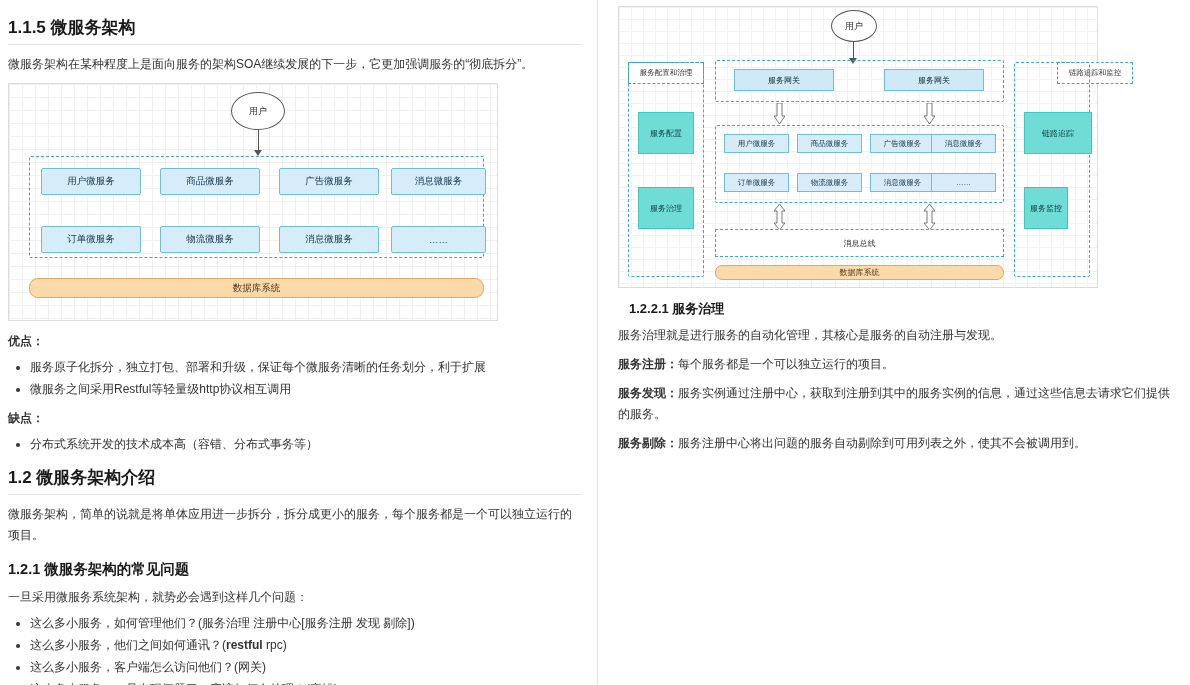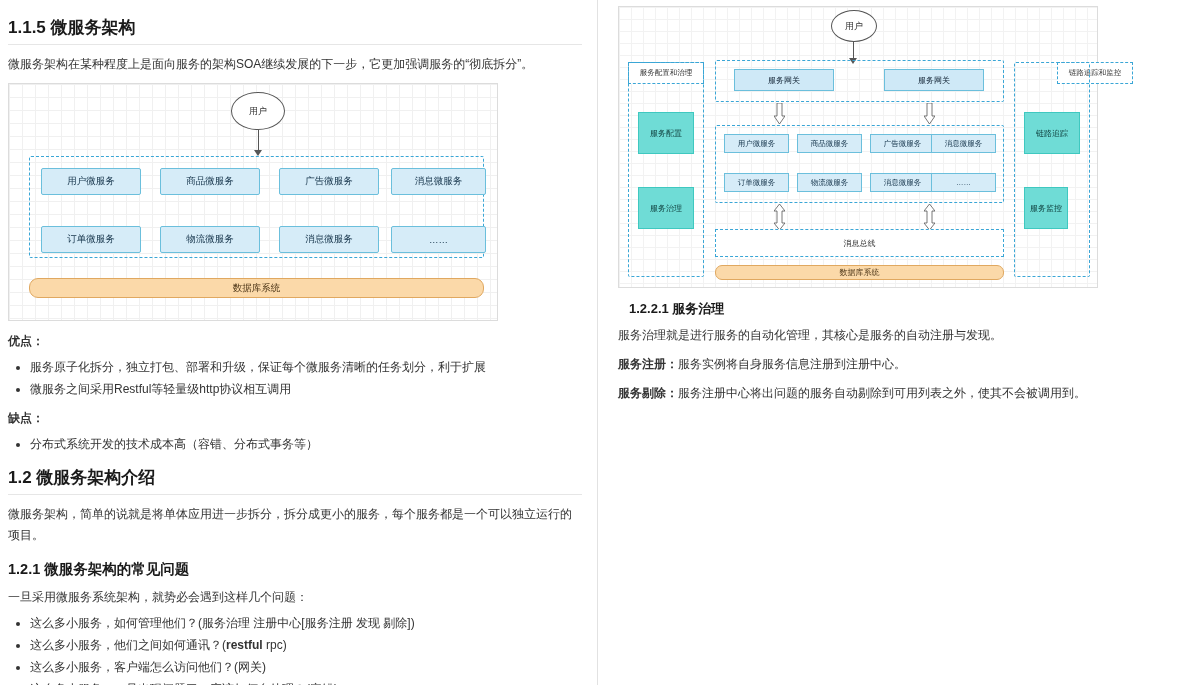--- a/index.html
+++ b/index.html
@@ -245,21 +245,21 @@
       <div class="vline" style="left:234px; top:35px; height:18px;"></div>
       <div class="arrow-down" style="left:230px; top:51px;"></div>
 
       <div class="panel-label" style="left:9px; top:55px; width:76px; height:22px;">服务配置和治理</div>
       <div class="dashbox" style="left:9px; top:55px; width:76px; height:215px;"></div>
       <div class="teal" style="left:19px; top:105px; width:56px; height:42px;">服务配置</div>
       <div class="teal" style="left:19px; top:180px; width:56px; height:42px;">服务治理</div>
 
       <div class="panel-label" style="left:395px; top:55px; width:76px; height:22px;margin-left:43px;">链路追踪和监控</div>
       <div class="dashbox" style="left:395px; top:55px; width:76px; height:215px;"></div>
-      <div class="teal" style="left:405px; top:105px; width:56px; height:42px;">链路追踪</div>
+      <div class="teal" style="left:405px; top:105px; width:68px; height:42px;">链路追踪</div>
       <div class="teal" style="left:405px; top:180px; width:44px; height:42px;">服务监控</div>
 
       <div class="dashbox" style="left:96px; top:53px; width:289px; height:42px;"></div>
       <div class="gw" style="left:115px; top:62px; width:100px; height:22px;">服务网关</div>
       <div class="gw" style="left:265px; top:62px; width:100px; height:22px;">服务网关</div>
 
       <svg class="hollow-arrow" style="left:155px; top:96px; height:22px;" viewBox="0 0 11 22">
         <polygon points="3,0 8,0 8,13 11,13 5.5,21 0,13 3,13" fill="#fff" stroke="#555" stroke-width="0.8"></polygon>
       </svg>
       <svg class="hollow-arrow" style="left:305px; top:96px; height:22px;" viewBox="0 0 11 22">
@@ -285,19 +285,22 @@
 
       <div class="busbar" style="left:96px; top:222px; width:289px; height:28px;">消息总线</div>
 
       <div class="dbbar2" style="left:96px; top:258px; width:289px; height:15px;">数据库系统</div>
     </div>
 
     <h3 class="sec">1.2.2.1 服务治理</h3>
     <p class="body">服务治理就是进行服务的自动化管理，其核心是服务的自动注册与发现。</p>
 
     <p class="body">
-      <span class="bold-lead">服务注册：</span><span>服务实例将自身服务信息注册到注册中心。</span>
+      <span class="bold-lead">服务注册：</span><span>每个服务都是一个可以独立运行的项目。</span>
+    </p>
+    <p class="body">
+      <span class="bold-lead">服务发现：</span><span>服务实例通过注册中心，获取到注册到其中的服务实例的信息，通过这些信息去请求它们提供的服务。</span>
     </p>
     <p class="body">
       <span class="bold-lead">服务剔除：</span><span>服务注册中心将出问题的服务自动剔除到可用列表之外，使其不会被调用到。</span>
     </p>
   </div>
 </div>
 
 </body></html>

